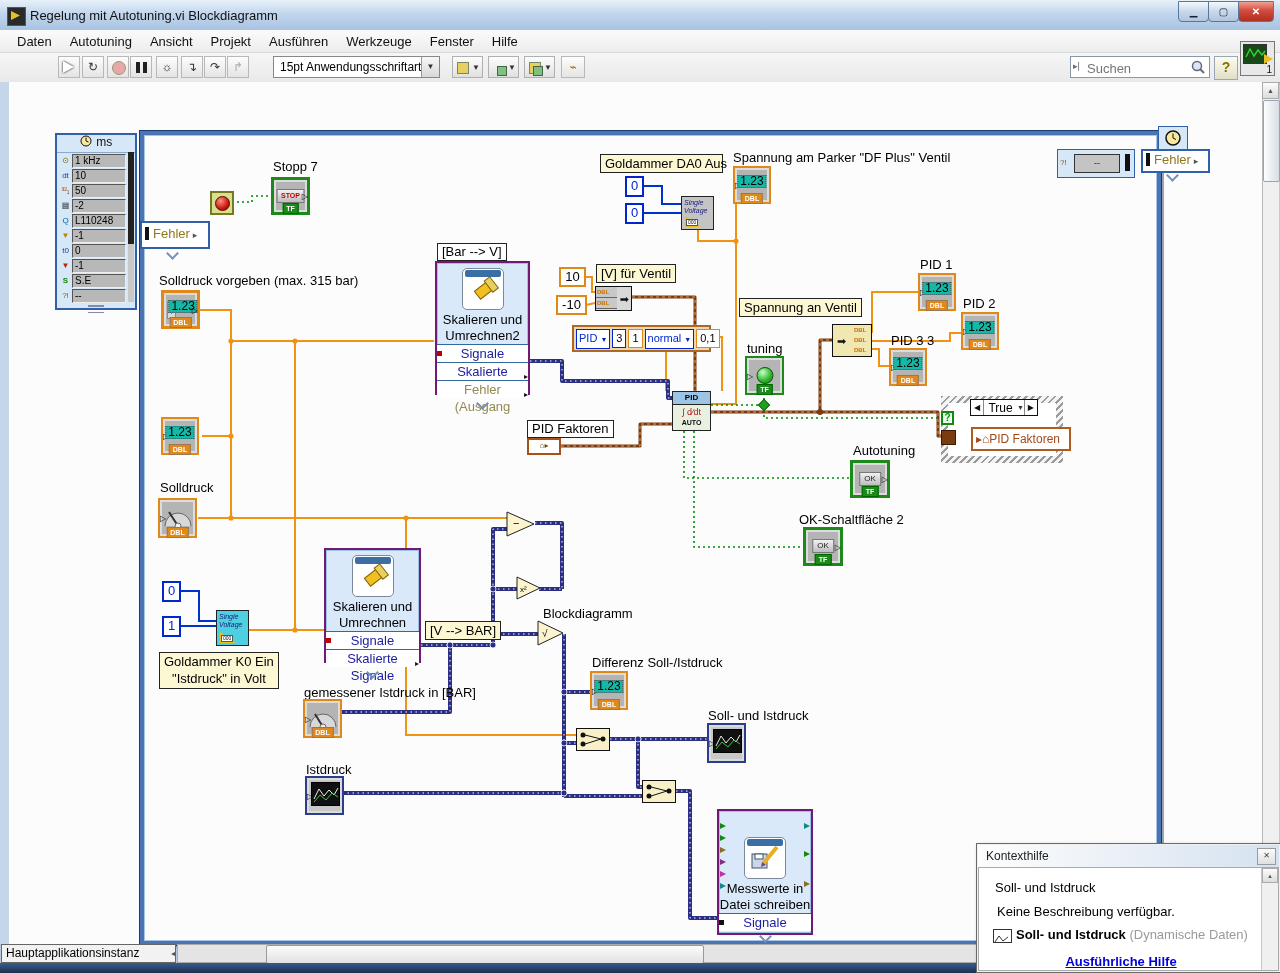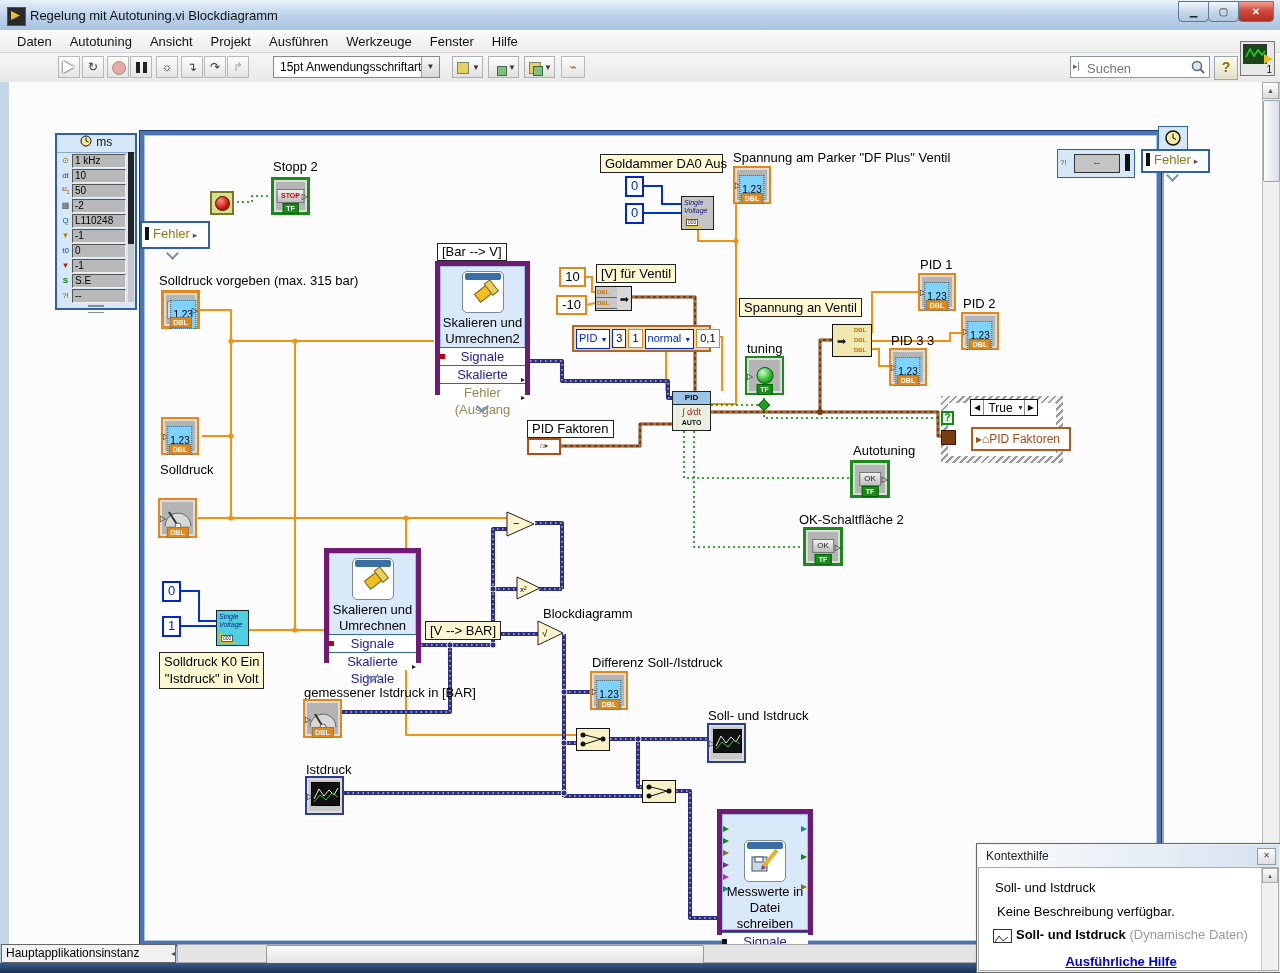--- a/index.html
+++ b/index.html
@@ -68,21 +68,21 @@
   .chev{width:7px;height:7px;border-right:2px solid #7090C0;border-bottom:2px solid #7090C0;transform:rotate(45deg);}
   
   .lbl{font-size:13px;color:#000;white-space:nowrap;}
   .ybox{background:#FCF8D4;border:1px solid #222;font-size:13px;text-align:center;white-space:nowrap;padding:0 4px;line-height:17px;color:#000;}
   .wbox{background:#fff;border:1px solid #222;font-size:13px;text-align:center;white-space:nowrap;padding:0 4px;line-height:16px;color:#000;}
   
   .term{background:#B4B4B4;border:2px solid #E08818;box-shadow:inset 0 0 0 2px #DCDCDC;box-sizing:border-box;}
   .term.ctl{border-width:3px;}
   .term.grn{border-color:#1B8A1B;}
   .term.nvy{border-color:#2B3E8C;background:#C8C8C8;}
-  .tval{position:absolute;left:50%;transform:translateX(-50%);top:7px;background:#7dd3fc;border:1px dotted #555;font-size:10px;line-height:11px;padding:8px 2px;color:#000;white-space:nowrap;}
+  .tval{position:absolute;left:50%;transform:translateX(-50%);top:7px;background:#14b8a6;border:1px dotted #555;font-size:12px;line-height:11px;padding:0 2px;color:#000;white-space:nowrap;}
   .ttag{position:absolute;bottom:-2px;left:50%;transform:translateX(-50%);font-size:7px;font-weight:bold;color:#fff;background:#E08818;padding:0 3px;line-height:9px;border:1px solid #975;}
   .ttag.g{background:#1B8A1B;border-color:#060;}
   .tin{position:absolute;left:0px;top:50%;transform:translateY(-50%);font-size:8px;color:#111;}
   .tout{position:absolute;right:-1px;top:50%;transform:translateY(-50%);font-size:8px;color:#111;}
   .okbtn{position:absolute;left:50%;top:9px;transform:translateX(-50%);background:linear-gradient(#F2F2F2,#BDBDBD);border:1px solid #777;font-size:8px;line-height:10px;padding:1px 4px;color:#222;white-space:nowrap;}
   .okbtn.stop{color:#C00;font-weight:bold;font-size:7px;}
   .led{position:absolute;left:50%;top:9px;transform:translateX(-50%);width:15px;height:15px;border-radius:50%;background:radial-gradient(circle at 35% 30%,#C8FFC8,#28B428 60%,#108010);border:1px solid #0A500A;}
   .spin{position:absolute;left:3px;top:8px;width:7px;height:16px;background:#D8D8D8;border:1px solid #888;font-size:5px;line-height:7px;text-align:center;color:#333;}
   
   .ibox{background:#fff;border:2px solid #0026CC;color:#0026CC;font-size:13px;text-align:center;line-height:16px;box-sizing:border-box;}
@@ -92,21 +92,21 @@
   .subvi .zeros{position:absolute;left:4px;bottom:3px;background:#fff;border:1px solid #555;font-size:5px;font-style:normal;line-height:5px;color:#111;padding:0 1px;}
   .bundlebox{background:#D8D8D8;border:1px solid #111;box-sizing:border-box;}
   .bundlebox .cell{position:absolute;left:0;width:21px;height:11px;border-bottom:1px solid #666;font-size:6px;font-weight:bold;color:#C87000;background:#C8C8C8;line-height:11px;padding-left:1px;box-sizing:border-box;}
   .bundlebox .arr{position:absolute;right:2px;top:50%;transform:translateY(-50%);font-size:11px;color:#111;}
   .clusterbox{border:2px solid #B06820;background:#E8D8B8;display:flex;align-items:center;gap:2px;padding:2px;box-sizing:border-box;}
   .ring{background:#fff;border:1px solid #0026CC;color:#0026CC;font-size:11px;line-height:17px;padding:0 2px;white-space:nowrap;}
   .ring .da{font-size:7px;}
   .numb{background:#fff;border:1px solid #0026CC;color:#000;font-size:11px;line-height:17px;padding:0 3px;}
   .numo{background:#fff;border:1px solid #E08818;color:#000;font-size:11px;line-height:17px;padding:0 3px;}
   
-  .exp{background:#D9E9F9;border:5px solid #701a75;box-shadow:0 0 0 1px #9EC2E2 inset;font-size:13px;text-align:center;box-sizing:border-box;}
+  .exp{background:#D9E9F9;border:2px solid #701a75;box-shadow:0 0 0 1px #9EC2E2 inset;font-size:13px;text-align:center;box-sizing:border-box;}
   .exp .eicon{position:relative;margin:5px auto 2px auto;width:40px;height:40px;background:#fff;border:1px solid #7A8A9A;border-radius:5px;}
   .exp .etitle{line-height:16px;color:#000;}
   .exp .erow{position:relative;background:#fff;border-top:1px solid #34679B;color:#2020A0;height:17px;line-height:17px;}
   .exp .erow.err{color:#938A52;}
   .exp .echev{height:9px;display:flex;justify-content:center;padding-top:1px;}
   .rdot{position:absolute;left:0px;top:6px;width:5px;height:5px;background:#C00000;}
   .rarr{position:absolute;right:0px;top:5px;font-size:8px;color:#111;}
   .ioarr{position:absolute;width:6px;height:6px;clip-path:polygon(0 0,0 100%,100% 50%);}
   
   .case{background:repeating-linear-gradient(135deg,#9A9A9A 0 2px,#F4F4F4 2px 5px);}
@@ -434,21 +434,21 @@
   <div class="a chev" style="left:1168px;top:171px;"></div>
 
   
   <div class="a errnode" style="left:140px;top:221px;width:66px;height:24px;line-height:21px;"><span class="bar"></span><span>Fehler</span><span class="oar">▸</span></div>
   <div class="a chev" style="left:168px;top:249px;"></div>
 
   
   <div class="a" style="left:210px;top:191px;width:24px;height:24px;background:#D8E090;border:2px solid #787820;box-sizing:border-box;">
     <span style="position:absolute;left:3px;top:3px;width:13px;height:13px;border-radius:50%;background:radial-gradient(circle at 35% 30%,#FF9080,#D01810 60%,#900800);border:1px solid #500;"></span>
   </div>
-  <div class="a lbl" style="left:273px;top:159px;">Stopp 2</div>
+  <div class="a lbl" style="left:273px;top:159px;">Stopp 7</div>
   <div class="a term grn ctl" style="left:271px;top:177px;width:39px;height:38px;">
     <span class="okbtn stop">STOP</span>
     <span class="tout">▷</span>
     <span class="ttag g">TF</span>
   </div>
 
   
   <div class="a lbl" style="left:159px;top:273px;">Solldruck vorgeben (max. 315 bar)</div>
   <div class="a term ctl" style="left:161px;top:290px;width:39px;height:39px;">
     <span class="spin">▲<br>▼</span>
@@ -594,42 +594,42 @@
     <span class="tout">▷</span>
     <span class="ttag g">TF</span>
   </div>
 
   
   <div class="a term" style="left:161px;top:417px;width:38px;height:38px;">
     <span class="tin">▷</span>
       <span class="tval">1.23</span>
       <span class="ttag">DBL</span>
   </div>
-  <div class="a lbl" style="left:160px;top:462px;">Solldruck</div>
+  <div class="a lbl" style="left:160px;top:480px;">Solldruck</div>
   <div class="a term" style="left:158px;top:498px;width:39px;height:40px;">
     <span class="tin">▷</span>
     <svg width="33" height="26" style="position:absolute;left:1px;top:2px;">
         <path d="M4,24 A13,13 0 0 1 30,24" fill="#D8D8D8" stroke="#666"></path>
         <line x1="17" y1="24" x2="8" y2="10" stroke="#333" stroke-width="2"></line>
         <circle cx="17" cy="24" r="3" fill="#EEE" stroke="#666"></circle>
       </svg>
     <span class="ttag">DBL</span>
   </div>
 
   
   <div class="a ibox" style="left:162px;top:581px;width:19px;height:21px;">0</div>
   <div class="a ibox" style="left:162px;top:616px;width:19px;height:21px;">1</div>
   <div class="a subvi" style="left:216px;top:610px;width:33px;height:36px;background:#4FD0E0;">
     <span>Single</span><br>
     <span>Voltage</span>
     <span class="wedge"></span>
     <span class="zeros">000</span>
   </div>
   <div class="a ybox" style="left:159px;top:652px;height:35px;line-height:17px;">
-    <div>Solldruck K0 Ein</div>
+    <div>Goldammer K0 Ein</div>
     <div>"Istdruck" in Volt</div>
   </div>
 
    BAR] express VI --&gt;
   <div class="a exp" style="left:324px;top:548px;width:97px;height:115px;">
     <div class="eicon">
       <svg width="38" height="38">
           <rect x="1" y="1" width="36" height="7" rx="2" fill="#3A6EA5"></rect>
           <g transform="rotate(-38 19 22)">
             <rect x="12" y="17" width="16" height="10" fill="#F0C020" stroke="#806000"></rect>

